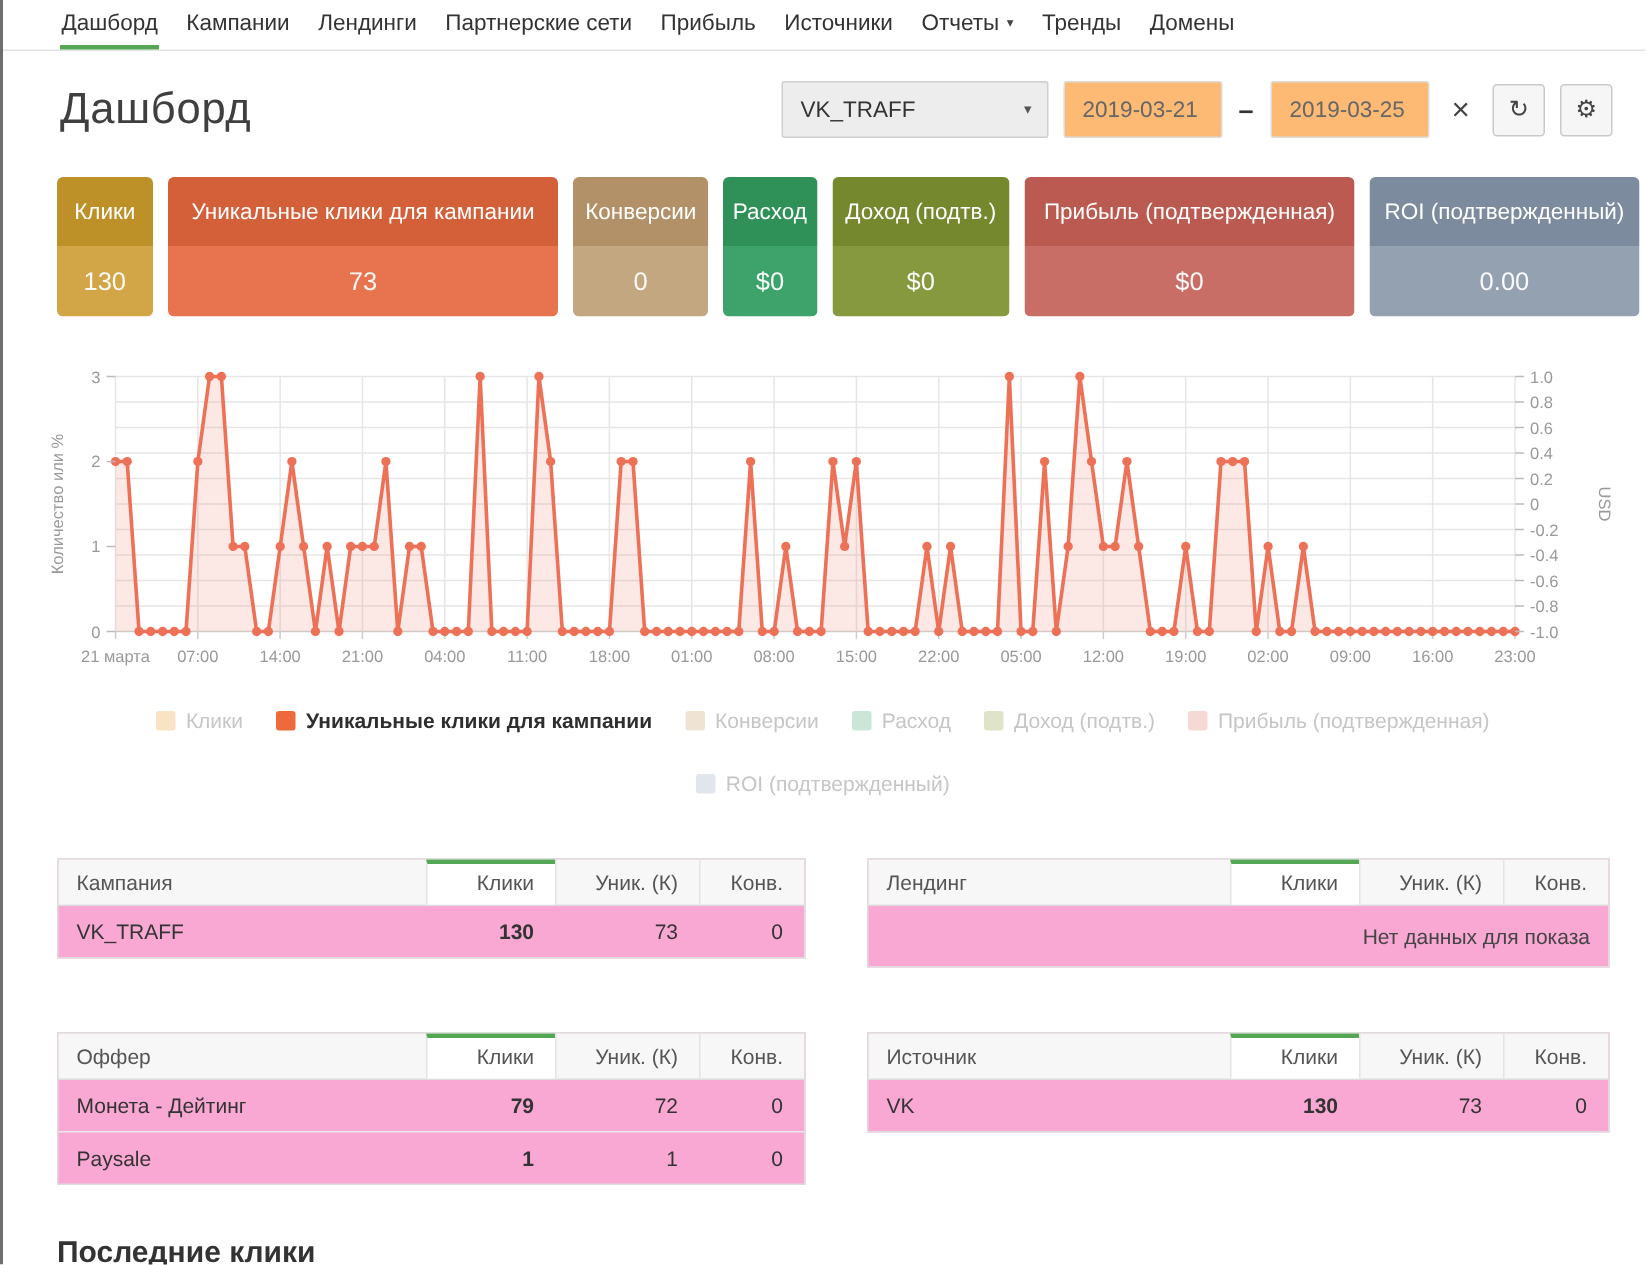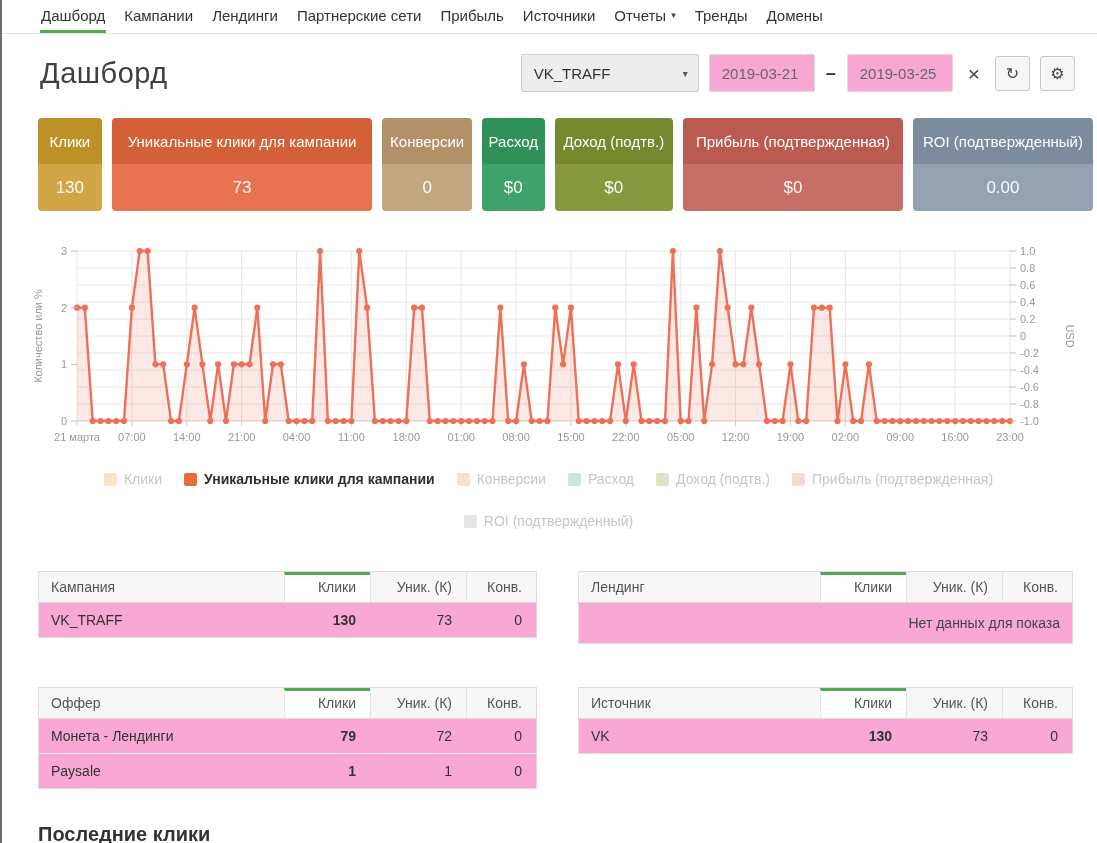--- a/index.html
+++ b/index.html
@@ -14,21 +14,21 @@
   .topnav{display:flex;align-items:stretch;column-gap:17px;padding-left:40px;height:34px;border-bottom:1px solid #e3e3e3;background:#fff}
   .nav-item{display:flex;align-items:center;font-size:15px;color:#333;cursor:pointer;border-bottom:3px solid transparent;padding:0 1px}
   .nav-item.active{border-bottom-color:var(--accent)}
   .nav-caret{font-size:9px;margin-left:5px;color:#444}
   
   .header-row{display:flex;align-items:center;justify-content:space-between;margin:20px 22px 0 40px}
   h1{font-size:29px;font-weight:400;color:#3f3f3f;margin:0;letter-spacing:.5px}
   .controls{display:flex;align-items:center;gap:10px}
   .select{width:178px;height:38px;background:#ededed;border:1px solid #cfcfcf;border-radius:2px;display:flex;align-items:center;justify-content:space-between;padding:0 10px 0 12px;font-size:15px;color:#333;cursor:pointer}
   .select .caret{font-size:10px;color:#555}
-  .date-input{width:106px;height:38px;border:1px solid #dcdcdc;border-radius:2px;padding:0 0 0 12px;font-size:15px;color:#666;font-family:inherit;background:#f9a8d4}
+  .date-input{width:106px;height:38px;border:1px solid #dcdcdc;border-radius:2px;padding:0 0 0 12px;font-size:15px;color:#666;font-family:inherit;background:#fdba74}
   .dash{font-size:18px;color:#333;font-weight:700;margin:0 1px}
   .clear{font-size:21px;color:#444;margin:0 5px;cursor:pointer;line-height:1}
   .iconbtn{width:35px;height:35px;background:#f6f6f6;border:1px solid #c9c9c9;border-radius:3px;font-size:16px;color:#444;display:flex;align-items:center;justify-content:center;cursor:pointer;padding:0}
   
   .cards{display:flex;gap:10px;margin:26px 4px 0 38px}
   .card{border-radius:4px;overflow:hidden;color:#fff;display:flex;flex-direction:column;height:93px}
   .card-top{min-height:46px;display:flex;align-items:center;justify-content:center;font-size:15px;padding:0 10px;text-align:center;white-space:nowrap}
   .card-bot{flex:1;display:flex;align-items:center;justify-content:center;font-size:17px;color:rgba(255,255,255,.95)}
   
   .chart-wrap{margin:25px 0 0 30px}
@@ -426,21 +426,21 @@
       <div class="empty">Нет данных для показа</div>
     </div>
     <div class="tbl">
       <div class="thead">
         <div class="th-name">Оффер</div>
         <div class="th-num w0 sorted">Клики</div>
         <div class="th-num w1">Уник. (К)</div>
         <div class="th-num w2">Конв.</div>
       </div>
       <div class="tr">
-        <div class="td-name">Монета - Лендинги</div>
+        <div class="td-name">Монета - Дейтинг</div>
         <div class="td-num w0 first">79</div>
         <div class="td-num w1">72</div>
         <div class="td-num w2">0</div>
       </div>
       <div class="tr">
         <div class="td-name">Paysale</div>
         <div class="td-num w0 first">1</div>
         <div class="td-num w1">1</div>
         <div class="td-num w2">0</div>
       </div>

